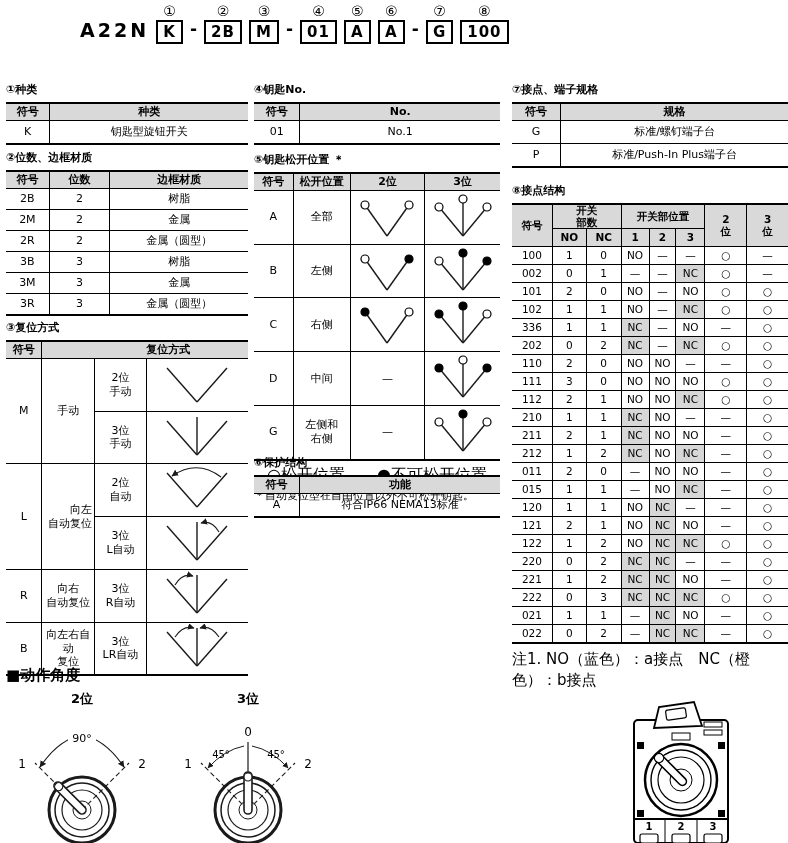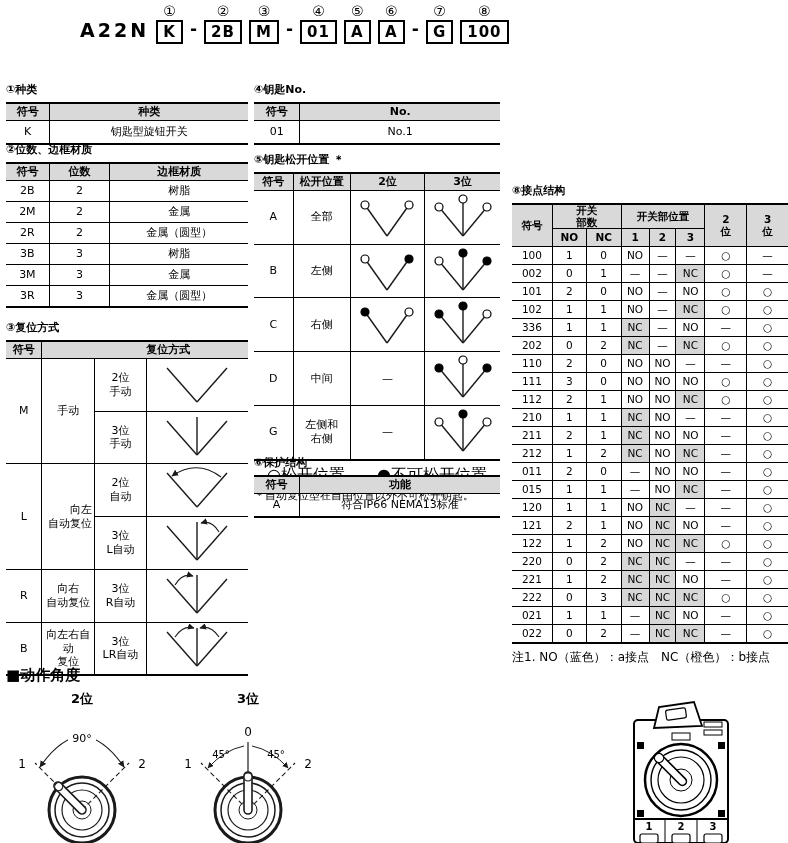--- a/index.html
+++ b/index.html
@@ -9,21 +9,21 @@
   .sec h3{font-size:11px;font-weight:bold;margin:0 0 5px 0;white-space:nowrap}
   table.tbl{border-collapse:collapse;border-top:2px solid #000;border-bottom:2px solid #000;table-layout:fixed}
   .tbl th,.tbl td{border:1px solid #000;font-size:11px;text-align:center;vertical-align:middle;
         padding:1px 2px;line-height:1.25;overflow:hidden}
   .tbl th{background:var(--hdr,#d9d9d9);font-weight:bold}
   .tbl tr>*:first-child{border-left:0}
   .tbl tr>*:last-child{border-right:0}
   td.nc{background:var(--nc,#d7d7d7)}
   .legend{font-size:16px;margin-top:4px;text-align:center;white-space:nowrap}
   .foot{font-size:11px;margin-top:2px;white-space:nowrap}
-  .notes{font-size:12px;margin-top:5px;line-height:1.4}
+  .notes{font-size:15px;margin-top:5px;line-height:1.4}
   .s8 .tbl th,.s8 .tbl td{font-size:10.5px;padding:0 1px;height:17px;line-height:1.1}
   .pn{position:absolute;left:80px;top:4px;display:flex;align-items:flex-end;gap:7px}
   .pn .prefix{font-weight:bold;font-size:19px;letter-spacing:3px;padding-bottom:3px}
   .pn .seg{display:flex;flex-direction:column;align-items:center;gap:2px}
   .pn .num{font-size:14px;line-height:1}
   .pn .box{border:2px solid #000;font-weight:bold;font-size:15px;padding:1px 5px;min-width:13px;text-align:center;letter-spacing:1px}
   .pn .dash{font-weight:bold;font-size:17px;padding-bottom:5px}
   .angle-row{display:flex;gap:14px;align-items:flex-start}
   .angle-col{display:flex;flex-direction:column;align-items:center}
   .angle-col .cap{font-size:13px;font-weight:bold;margin-bottom:0}
@@ -84,21 +84,21 @@
             </tr>
             <tr>
               <td style="width: 40px; height: 20px;">K</td>
               <td style="width: 198px; height: 20px;">钥匙型旋钮开关</td>
             </tr>
           </tbody>
         </table>
       </div>
   </div>
 
-  <div class="sec" id="sec2" style="left:6px;top:142px;width:242px">
+  <div class="sec" id="sec2" style="left:6px;top:150px;width:242px">
     <h3>②位数、边框材质</h3>
     <div id="t2">
         <table class="tbl">
           <tbody>
             <tr>
               <th style="width: 40px;">符号</th>
               <th style="width: 58px;">位数</th>
               <th style="width: 140px;">边框材质</th>
             </tr>
             <tr>
@@ -516,20 +516,41 @@
             </tr>
             <tr>
               <td style="width: 42px; height: 20px;">A</td>
               <td style="width: 200px; height: 20px;">符合IP66 NEMA13标准</td>
             </tr>
           </tbody>
         </table>
       </div>
   </div>
 
+  <div class="sec" id="sec7" style="left:512px;top:82px;width:276px">
+    <h3>⑦接点、端子规格</h3>
+    <div id="t7">
+        <table class="tbl">
+          <tbody>
+            <tr>
+              <th style="width: 45px;">符号</th>
+              <th style="width: 227px;">规格</th>
+            </tr>
+            <tr>
+              <td style="width: 45px; height: 20px;">G</td>
+              <td style="width: 227px; height: 20px;">标准/螺钉端子台</td>
+            </tr>
+            <tr>
+              <td style="width: 45px; height: 20px;">P</td>
+              <td style="width: 227px; height: 20px;">标准/Push-In Plus端子台</td>
+            </tr>
+          </tbody>
+        </table>
+      </div>
+  </div>
 
   <div class="sec s8" id="sec8" style="left:512px;top:183px;width:276px">
     <h3>⑧接点结构</h3>
     <div id="t8">
         <table class="tbl">
           <tbody>
             <tr>
               <th rowspan="2" style="width: 38px;">符号</th>
               <th colspan="2" style="width: 64px;">开关<br>部数</th>
               <th colspan="3" style="width: 76px;">开关部位置</th>

